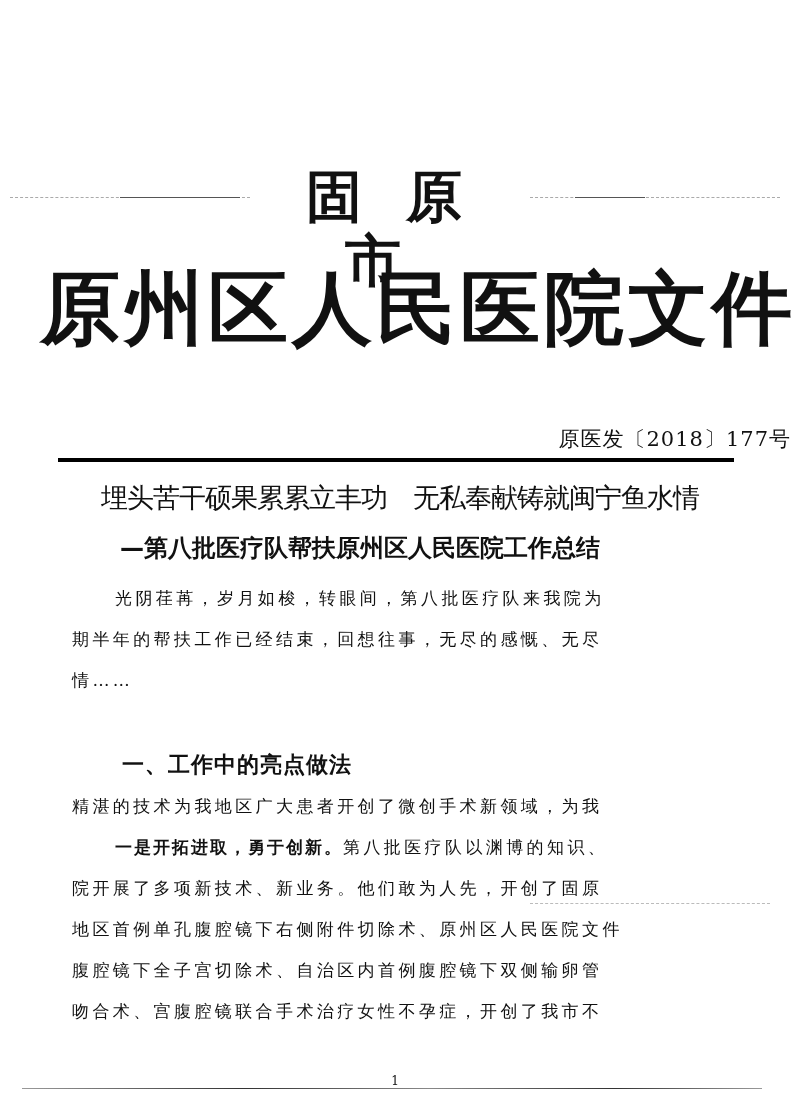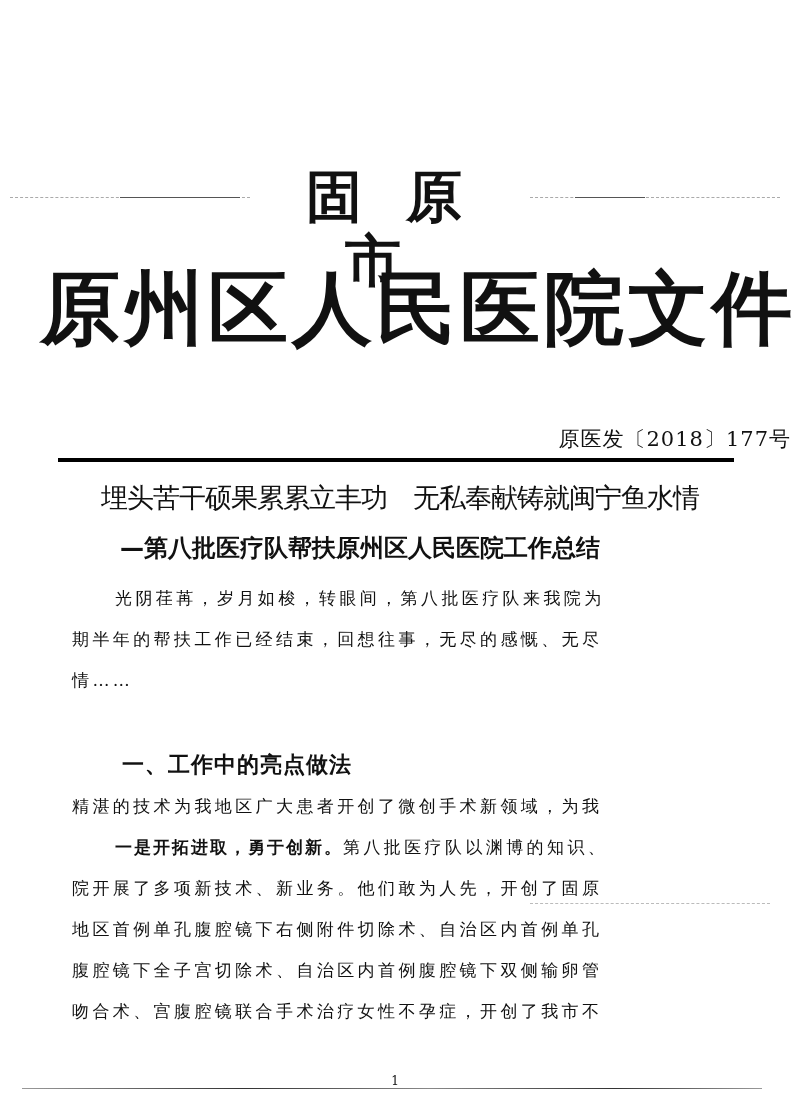--- a/index.html
+++ b/index.html
@@ -117,21 +117,21 @@
     <div class="line">期半年的帮扶工作已经结束，回想往事，无尽的感慨、无尽</div>
     <div class="line">情……</div>
   </div>
 
   <div class="section-heading">一、工作中的亮点做法</div>
 
   <div class="body-text para2">
     <div class="line">精湛的技术为我地区广大患者开创了微创手术新领域，为我</div>
     <div class="line indent"><span class="lead-bold">一是开拓进取，勇于创新。</span><span>第八批医疗队以渊博的知识、</span></div>
     <div class="line">院开展了多项新技术、新业务。他们敢为人先，开创了固原</div>
-    <div class="line">地区首例单孔腹腔镜下右侧附件切除术、自治区内首例单孔</div>
+    <div class="line">地区首例单孔腹腔镜下右侧附件切除术、原州区人民医院文件</div>
     <div class="line">腹腔镜下全子宫切除术、自治区内首例腹腔镜下双侧输卵管</div>
     <div class="line">吻合术、宫腹腔镜联合手术治疗女性不孕症，开创了我市不</div>
   </div>
 
   <div class="scan-line s1"></div>
 
   <div class="page-number">1</div>
   <div class="footer-rule"></div>
 </div>
 

